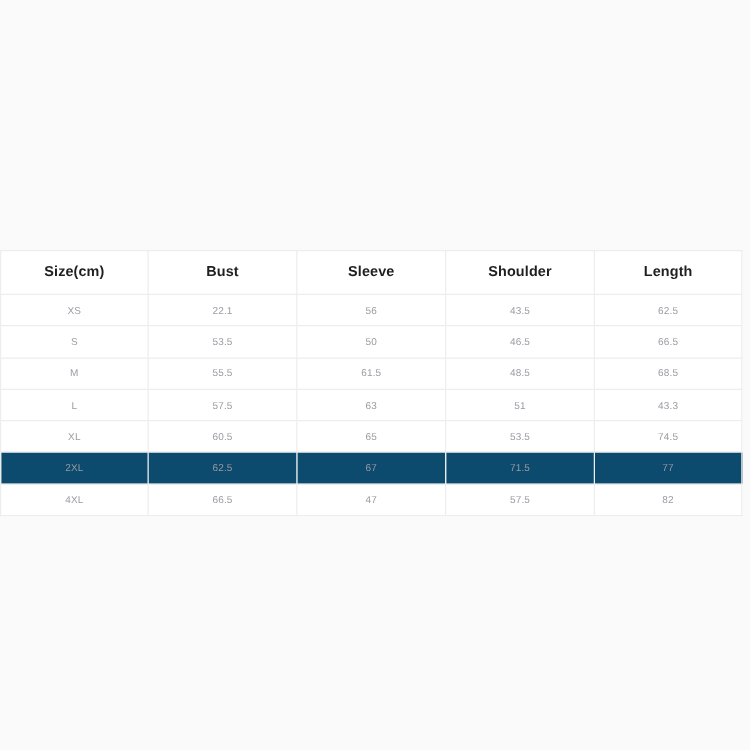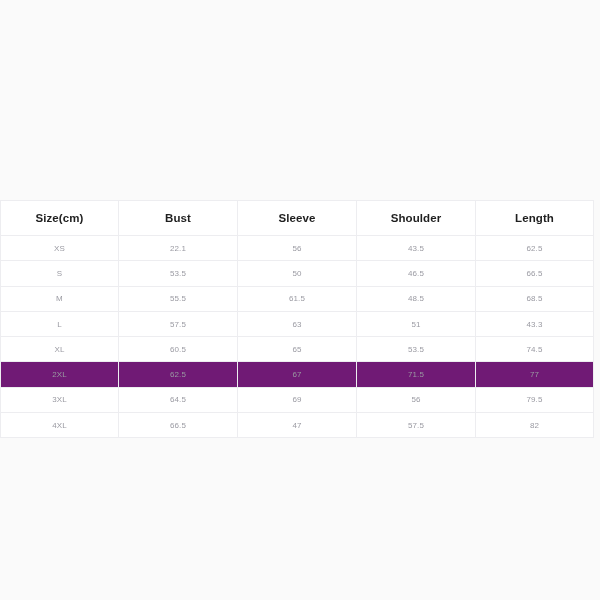--- a/index.html
+++ b/index.html
@@ -53,21 +53,21 @@
 
   table.size-chart tbody td {
     height: 24.3px;
     font-size: 8px;
     font-weight: normal;
     color: #9a9aa2;
     letter-spacing: 0.15px;
   }
 
   table.size-chart tbody tr.highlighted td {
-    background: #701a75;
+    background: #0c4a6e;
   }
 </style>
 </head>
 <body>
 
 <div id="size-chart-wrapper">
   <table class="size-chart">
     <colgroup>
       <col class="c0">
         <col class="c1">
@@ -121,27 +121,20 @@
         <td>74.5</td>
       </tr>
       <tr class="highlighted">
         <td>2XL</td>
         <td>62.5</td>
         <td>67</td>
         <td>71.5</td>
         <td>77</td>
       </tr>
       <tr>
-        <td>3XL</td>
-        <td>64.5</td>
-        <td>69</td>
-        <td>56</td>
-        <td>79.5</td>
-      </tr>
-      <tr>
         <td>4XL</td>
         <td>66.5</td>
         <td>47</td>
         <td>57.5</td>
         <td>82</td>
       </tr>
     </tbody>
   </table>
 </div>
 

